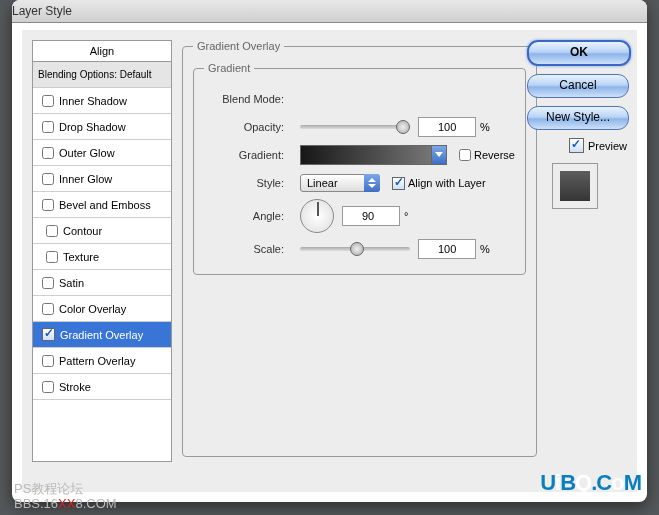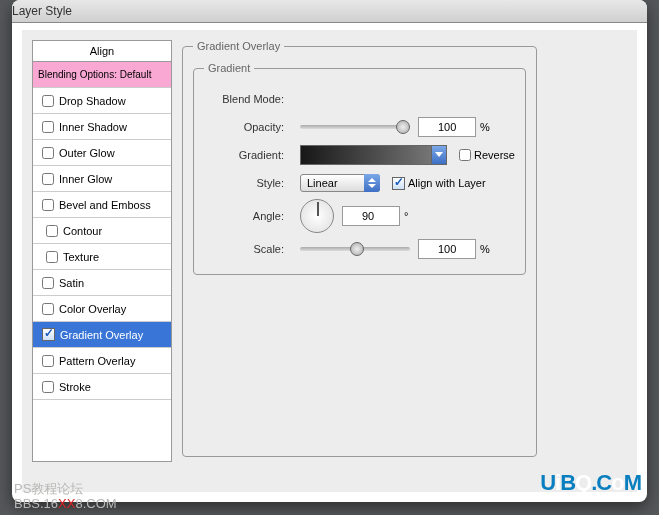--- a/index.html
+++ b/index.html
@@ -3,21 +3,21 @@
 <meta charset="utf-8">
 <style>
 body{margin:0;background:#55585a;font-family:"Lucida Grande",Arial,sans-serif;font-size:11px;color:#000;width:659px;height:515px;position:relative}
 .outer-frame{position:absolute;left:12px;top:0;width:635px;height:502px;background:#fff;border-radius:8px;box-shadow:0 5px 15px rgba(0,0,0,.5)}
 .titlebar{height:22px;background:linear-gradient(#e8e8e8,#cfcfcf);border-radius:8px 8px 0 0;border-bottom:1px solid #888;text-align:left;font-size:12px;line-height:22px;color:#333}
 .dialog{position:absolute;left:10px;top:30px;right:10px;bottom:10px;background:#ededed}
 .styles-panel{position:absolute;left:10px;top:10px;width:138px;height:420px;border:1px solid #999;background:#fff}
 .styles-header{height:20px;line-height:20px;text-align:center;border-bottom:1px solid #999;font-size:11px}
 .style-item{display:flex;align-items:center;height:25px;padding-left:5px;border-bottom:1px solid #ccc;cursor:pointer}
 .style-item.sub{padding-left:9px}
-.style-item.blending{font-size:10px;background:#f9a8d4}
+.style-item.blending{font-size:10px;background:#e5e5e5}
 .style-item.selected{background:#3875d7;color:#fff}
 .style-item input[type=checkbox]{margin-right:5px}
 .main-panel{position:absolute;left:160px;top:10px;width:320px;height:420px}
 fieldset{border:1px solid #999;border-radius:4px;padding:10px;margin:0}
 fieldset.outer{height:395px}
 legend{font-size:11px;color:#666;padding:0 4px}
 .row{display:flex;align-items:center;height:26px;margin:2px 0}
 .lbl{width:80px;text-align:right;margin-right:16px;color:#333}
 select{font-size:11px;width:100px;-webkit-appearance:none;background:linear-gradient(#fff,#ddd);border:1px solid #888;border-radius:3px;height:18px;padding:0 18px 0 6px;position:relative}
 .select-wrap{position:relative;display:inline-block}
@@ -56,25 +56,25 @@
 
 <div class="outer-frame">
   <div class="titlebar">Layer Style</div>
   <div class="dialog">
 
     <div class="styles-panel">
       <div class="styles-header">Align</div>
       <div class="style-item blending">Blending Options: Default</div>
       <div class="style-item">
           <input type="checkbox" style="">
-          <span>Drop Shadow</span>
+          <span>Inner Shadow</span>
         </div>
       <div class="style-item">
           <input type="checkbox" style="">
-          <span>Inner Shadow</span>
+          <span>Drop Shadow</span>
         </div>
       <div class="style-item">
           <input type="checkbox" style="">
           <span>Outer Glow</span>
         </div>
       <div class="style-item">
           <input type="checkbox" style="">
           <span>Inner Glow</span>
         </div>
       <div class="style-item">
@@ -162,20 +162,32 @@
                 <div class="thumb" style="left:50px"></div>
               </div>
             <input class="numfield" value="100" style="">
             <span class="unit">%</span>
           </div>
 
         </fieldset>
       </fieldset>
     </div>
 
+    <div class="btn-panel">
+      <div class="aqua-btn default">OK</div>
+      <div class="aqua-btn">Cancel</div>
+      <div class="aqua-btn">New Style...</div>
+      <div class="preview-chk">
+        <span class="check-icon"></span>
+        <span>Preview</span>
+      </div>
+      <div class="preview-swatch">
+          <div class="inner"></div>
+        </div>
+    </div>
 
   </div>
 </div>
 
 <div class="watermark">
   <div>PS教程论坛</div>
   <div><span>BBS.16</span><span class="xx">XX</span><span>8.COM</span></div>
 </div>
 <div class="logo">
   <span class="u">U</span><span class="i">i</span><span class="b">B</span><span class="q">Q</span><span class="dot">.</span><span class="c">C</span><span class="o">o</span><span class="m">M</span>

